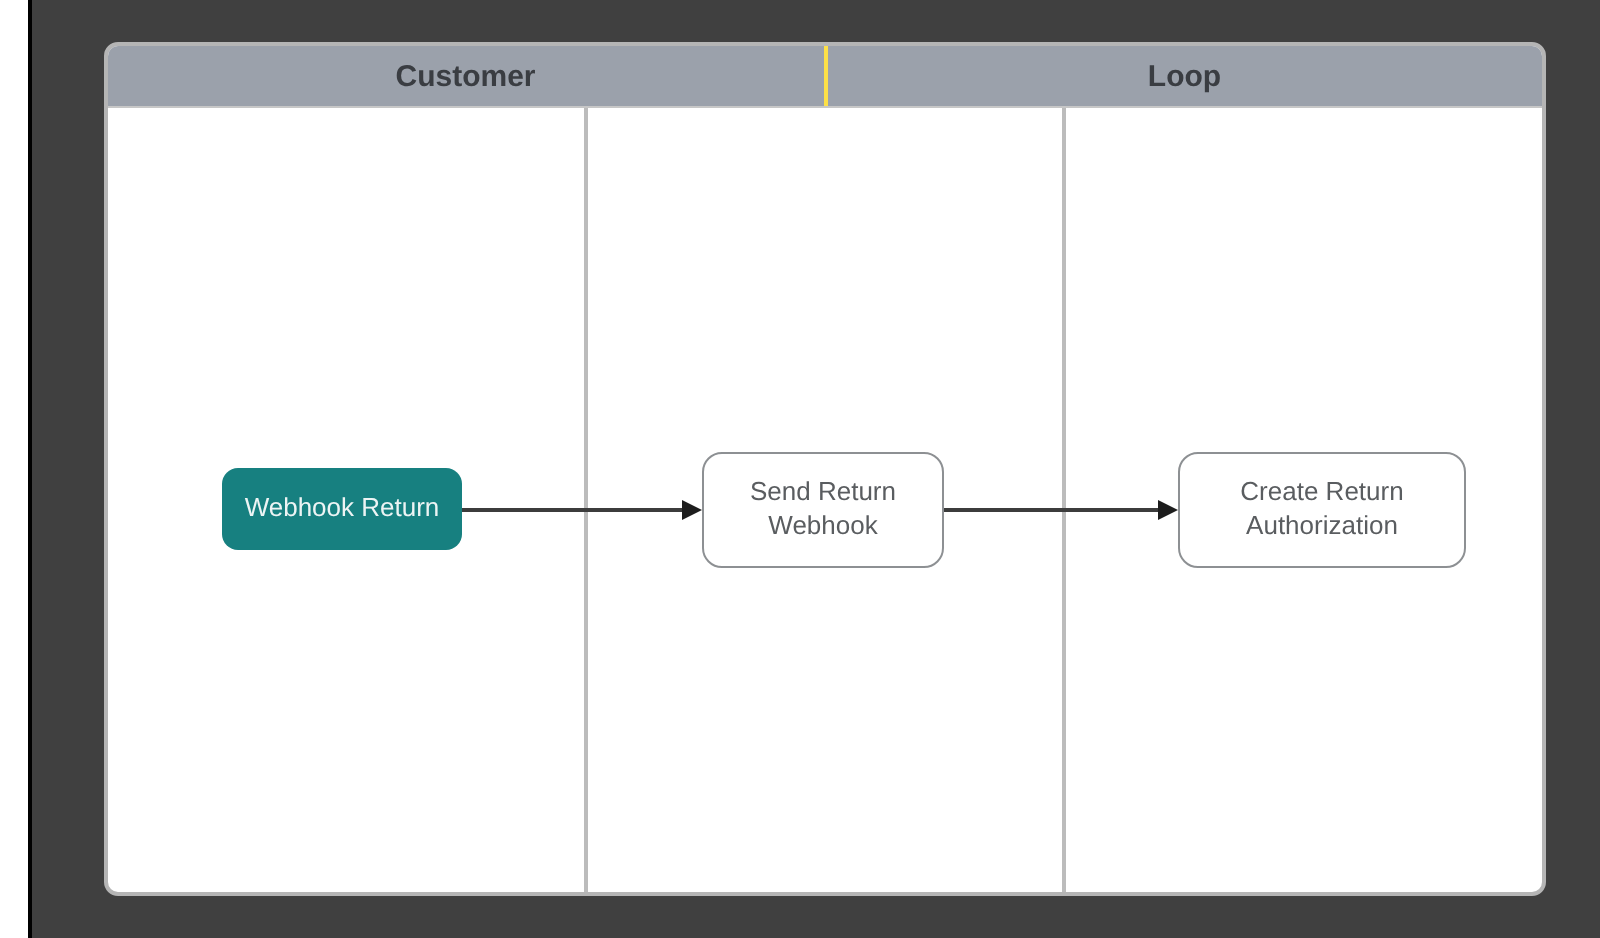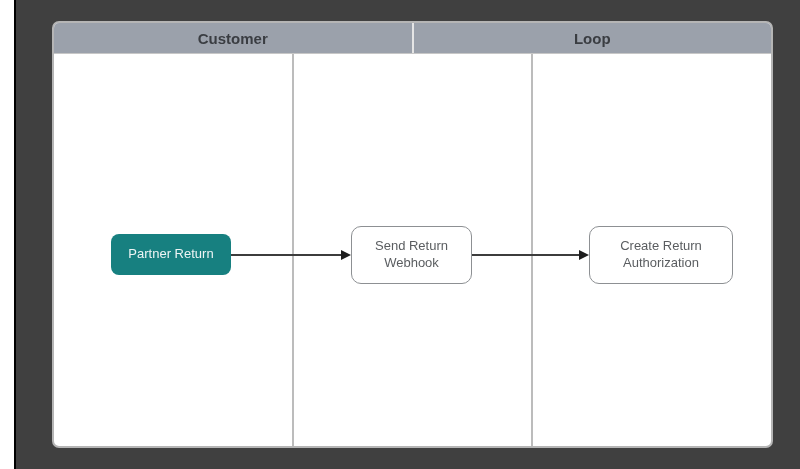--- a/index.html
+++ b/index.html
@@ -36,21 +36,21 @@
   }
   .lane-header {
     flex: 1;
     display: flex;
     align-items: center;
     justify-content: center;
     font-size: 15px;
     font-weight: bold;
     color: #3a3d42;
   }
-  .lane-header + .lane-header { border-left: 2px solid #e5e5e5; }
+  .lane-header + .lane-header { border-left: 2px solid #fde047; }
   .lane-body-row { flex: 1; display: flex; }
   .lane-body { flex: 1; }
   .lane-body + .lane-body { border-left: 2px solid #bcbcbc; }
 
   
   .node {
     position: absolute;
     display: flex;
     align-items: center;
     justify-content: center;
@@ -116,21 +116,21 @@
     </div>
   </div>
 
   <div class="connector-line line-1"></div>
   <div class="arrowhead head-1"></div>
 
   <div class="connector-line line-2"></div>
   <div class="arrowhead head-2"></div>
 
   <div class="node node-filled">
-    <span>Partner Return</span>
+    <span>Webhook Return</span>
   </div>
 
   <div class="node node-outline node-webhook">
     <span>Send Return Webhook</span>
   </div>
 
   <div class="node node-outline node-auth">
     <span>Create Return Authorization</span>
   </div>
 

